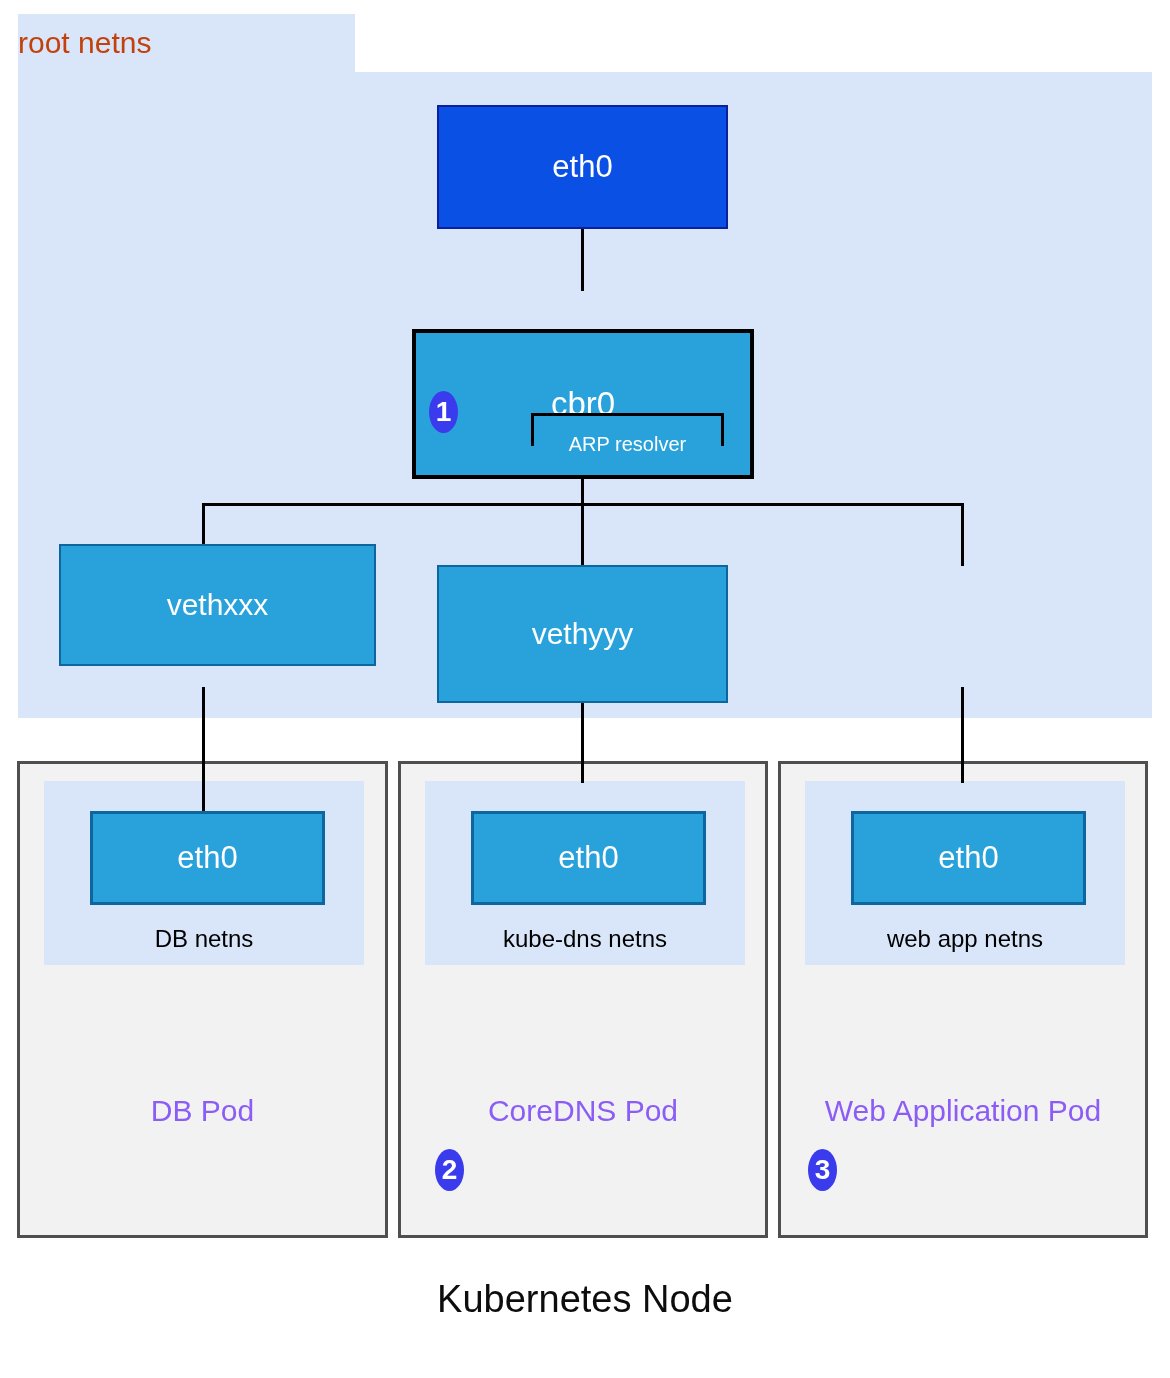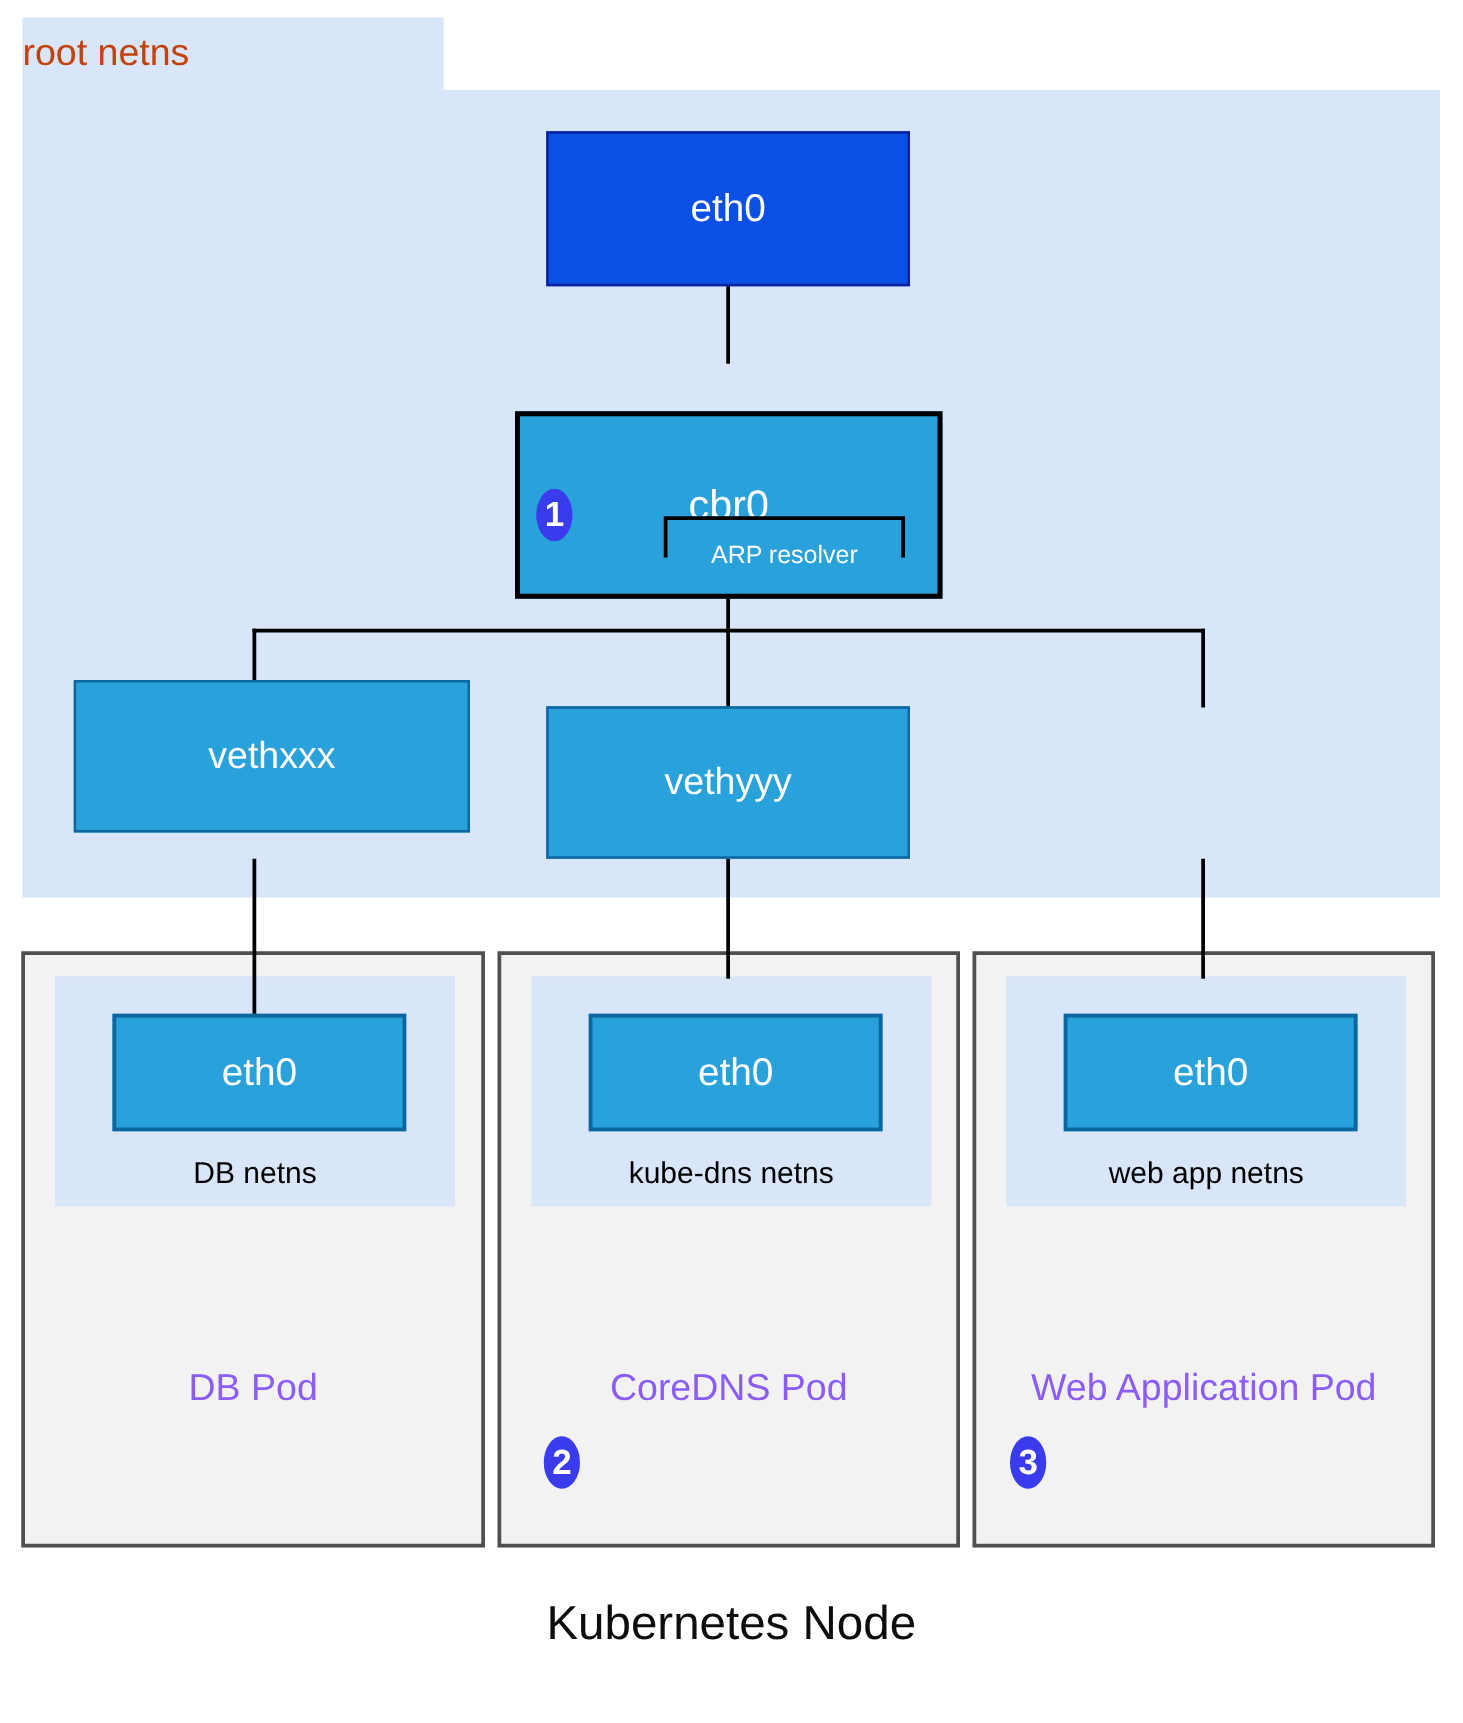--- a/index.html
+++ b/index.html
@@ -113,21 +113,21 @@
 
   <div class="abs node node-arp" style="left:487px;top:413px;width:193px;height:59px;margin-left:44px;">
     <span>ARP resolver</span>
   </div>
 
   <div class="abs badge" style="left:429px;top:391px;">1</div>
 
   <div class="abs node node-veth" style="left:59px;top:544px;width:317px;height:122px;">
     <span>vethxxx</span>
   </div>
-  <div class="abs node node-veth" style="left:437px;top:565px;width:291px;height:122px;">
+  <div class="abs node node-veth" style="left:437px;top:565px;width:291px;height:138px;">
     <span>vethyyy</span>
   </div>
 
   <div class="abs pod" style="left:17px;width:371px;">
     <div class="pod-netns">
       <div class="pod-eth">
         <span>eth0</span>
       </div>
       <div class="pod-netns-label">DB netns</div>
     </div>

